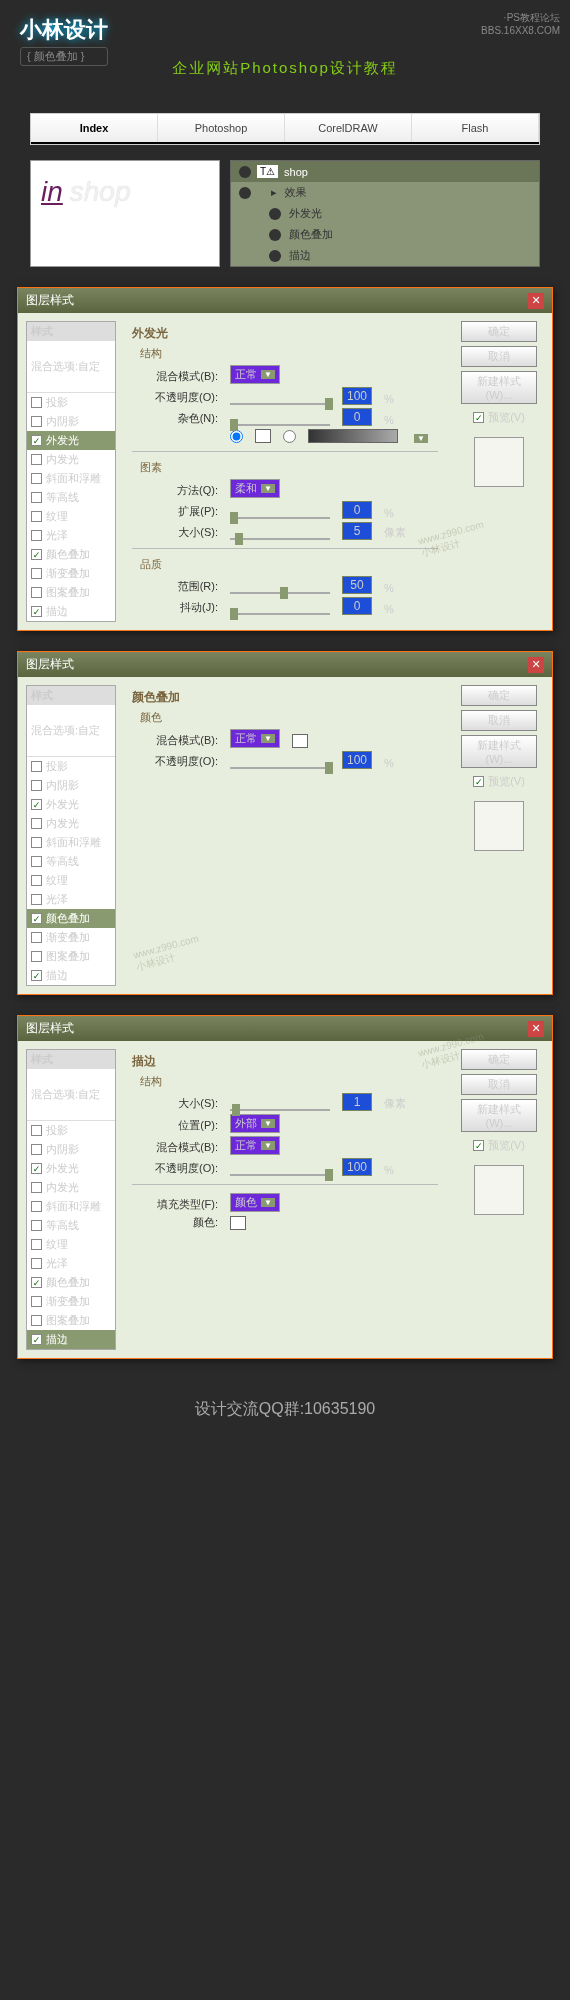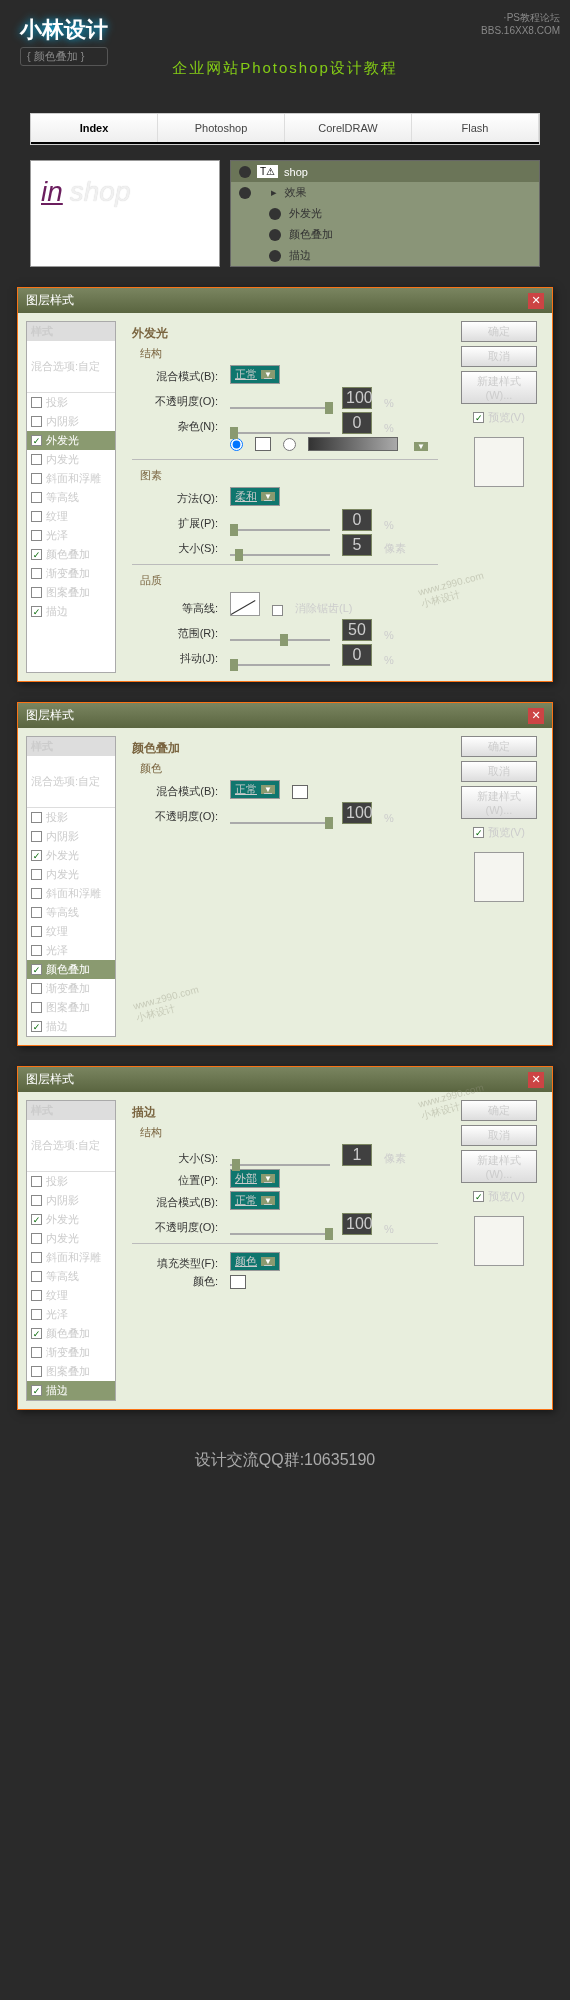--- a/index.html
+++ b/index.html
@@ -43,25 +43,25 @@
 .style-item { display: flex; align-items: center; padding: 2px 4px; font-size: 11px; gap: 4px; }
 .style-item.selected { background: #8a9a70; color: #fff; }
 .chk { width: 11px; height: 11px; border: 1px solid #888; background: #fff; display: inline-flex; align-items: center; justify-content: center; font-size: 9px; }
 .chk.on::after { content: "✓"; color: #060; }
 
 .main-col { flex: 1; padding: 4px 8px; position: relative; }
 .section-title { color: #7a6540; font-size: 12px; font-weight: bold; margin-bottom: 4px; }
 .sub-section { color: #7a6540; font-size: 11px; margin: 4px 0 4px 8px; }
 .form-row { display: flex; align-items: flex-end; gap: 12px; margin: 3px 0 3px 16px; font-size: 11px; }
 .form-label { width: 70px; text-align: right; color: #333; }
-.select-box { border: 1px solid #999; background: #0f766e; padding: 1px 4px; font-size: 11px; min-width: 50px; display: flex; justify-content: space-between; align-items: center; text-decoration: underline; }
+.select-box { border: 1px solid #999; background: #6d28d9; padding: 1px 4px; font-size: 11px; min-width: 50px; display: flex; justify-content: space-between; align-items: center; }
 .select-arrow { background: #8a9a70; color: #fff; padding: 0 3px; font-size: 8px; margin-left: 4px; }
 .slider-track { flex: 1; height: 2px; background: #aaa; position: relative; max-width: 100px; }
 .slider-thumb { position: absolute; width: 8px; height: 12px; background: #8a9a70; top: -5px; }
-.num-input { border: 1px solid #7a8560; background: #404040; width: 30px; padding: 1px 3px; font-size: 16px; text-align: center; }
+.num-input { border: 1px solid #7a8560; background: #1d4ed8; width: 30px; padding: 1px 3px; font-size: 12px; text-align: center; }
 .color-swatch { width: 16px; height: 14px; border: 1px solid #666; }
 .gradient-bar { width: 90px; height: 14px; background: linear-gradient(to right, #333, #aaa); border: 1px solid #666; }
 .curve-box { width: 30px; height: 24px; border: 1px solid #999; background: #fff; position: relative; }
 .curve-line { position: absolute; width: 100%; height: 1px; background: #333; bottom: 0; transform: rotate(-30deg); transform-origin: left; }
 .divider-line { border-top: 1px solid #bbb; margin: 8px 0; }
 
 .btn-col { width: 90px; display: flex; flex-direction: column; gap: 4px; align-items: center; }
 .btn { border: 1px solid #888; background: linear-gradient(#fff, #ddd); padding: 2px 8px; font-size: 11px; width: 76px; text-align: center; cursor: pointer; }
 .preview-check { display: flex; align-items: center; gap: 4px; font-size: 11px; margin-top: 2px; }
 .preview-swatch { width: 50px; height: 50px; border: 1px solid #999; background: #f5f5f0; margin-top: 8px; }
@@ -240,28 +240,20 @@
         <span class="form-label">大小(S):</span>
         <span class="slider-track">
             <span class="slider-thumb" style="left:5%"></span>
           </span>
         <span class="num-input">5</span>
         <span>像素</span>
       </div>
       <div class="divider-line"></div>
       <div class="sub-section">品质</div>
       <div class="form-row">
-        <span class="form-label">等高线:</span>
-        <span class="curve-box">
-            <span class="curve-line"></span>
-          </span>
-        <span class="chk"></span>
-        <span>消除锯齿(L)</span>
-      </div>
-      <div class="form-row">
         <span class="form-label">范围(R):</span>
         <span class="slider-track">
             <span class="slider-thumb" style="left:50%"></span>
           </span>
         <span class="num-input">50</span>
         <span>%</span>
       </div>
       <div class="form-row">
         <span class="form-label">抖动(J):</span>
         <span class="slider-track">

